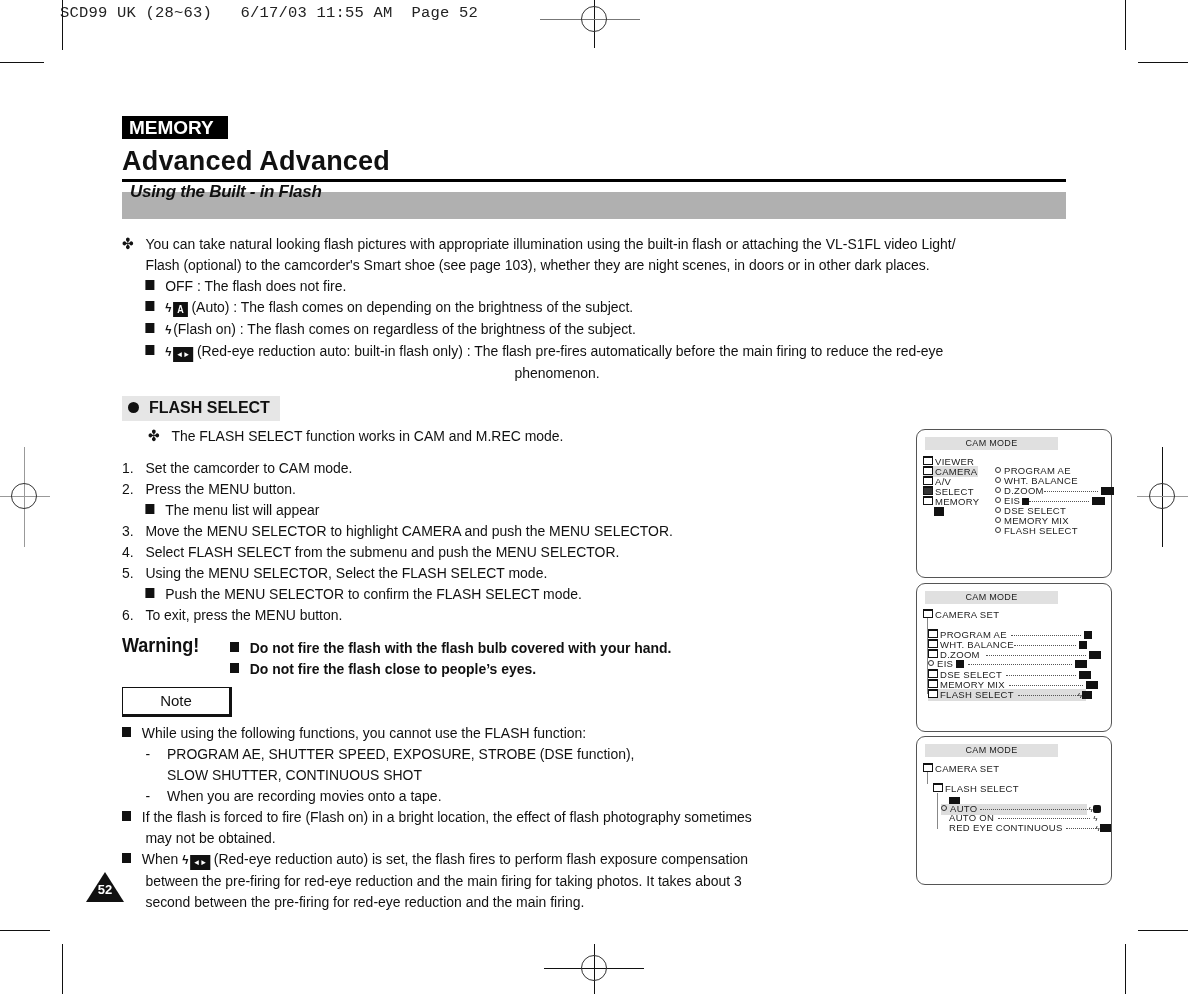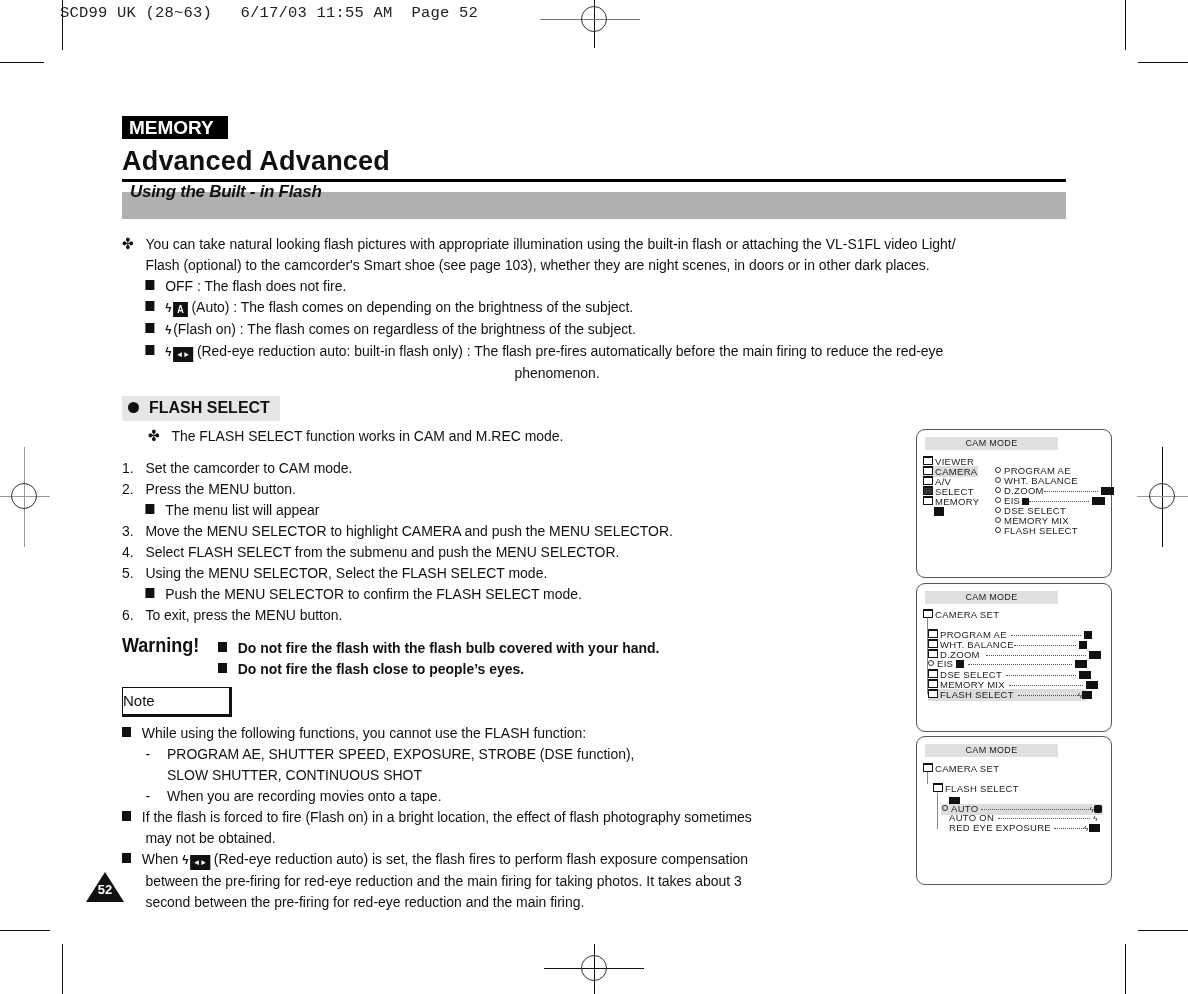--- a/index.html
+++ b/index.html
@@ -19,21 +19,21 @@
   .sectitle{left:130px;top:182px;font-size:17px;font-weight:bold;font-style:italic;letter-spacing:-0.3px;}
   .body{font-size:15.5px;line-height:21px;white-space:nowrap;transform-origin:0 0;transform:scaleX(0.9);}
   .sq{display:inline-block;width:10px;height:10px;background:#111;margin-right:12px;vertical-align:1px;}
   .flash{font-weight:bold;font-size:13px;display:inline-block;margin-right:2px;}
   .ico{display:inline-block;height:13px;border:1px solid #111;background:#111;color:#fff;font-size:10px;line-height:13px;text-align:center;font-weight:bold;vertical-align:-1px;padding:0 1px;}
   .fsbar{left:122px;top:396px;width:158px;height:25px;background:#e6e6e6;}
   .fstitle{left:128px;top:399px;font-size:16px;font-weight:bold;}
   .dot{display:inline-block;width:11px;height:11px;border-radius:50%;background:#111;margin-right:10px;vertical-align:0px;}
   .warn{left:122px;top:634px;font-size:20px;font-weight:bold;transform-origin:0 0;transform:scaleX(0.9);}
   .warnitem{font-size:15.5px;font-weight:bold;white-space:nowrap;transform-origin:0 0;transform:scaleX(0.9);}
-  .note{left:122px;top:687px;width:106px;height:26px;border:1px solid #111;border-right:3px solid #111;border-bottom:3px solid #111;text-align:left;font-size:15px;line-height:26px;}
+  .note{left:122px;top:687px;width:106px;height:26px;border:1px solid #111;border-right:3px solid #111;border-bottom:3px solid #111;text-align:center;font-size:15px;line-height:26px;}
   .pgnum{left:86px;top:872px;width:0;height:0;border-left:19px solid transparent;border-right:19px solid transparent;border-bottom:30px solid #111;}
   .pgtxt{left:86px;top:882px;width:38px;text-align:center;color:#fff;font-weight:bold;font-size:13px;}
   .panel{position:absolute;left:916px;width:194px;height:147px;border:1.5px solid #555;border-radius:9px;font-size:9.5px;color:#222;letter-spacing:0.3px;}
   .panel .hdr{position:absolute;left:8px;top:7px;width:133px;height:13px;background:#e0e0e0;text-align:center;line-height:13px;font-size:9px;}
   .panel .row{position:absolute;white-space:nowrap;line-height:10px;}
   .fold{display:inline-block;width:8px;height:6px;border:1px solid #111;border-top-width:2px;background:#fff;margin-right:2px;vertical-align:0;}
   .circ{display:inline-block;width:4px;height:4px;border:1px solid #333;border-radius:50%;margin-right:3px;vertical-align:1px;}
   .dots{display:inline-block;border-bottom:1px dotted #555;vertical-align:2px;}
   .blk{display:inline-block;width:10px;height:8px;background:#111;vertical-align:-1px;}
   .hl{background:#ddd;}
@@ -100,21 +100,21 @@
   <div><span style="display:inline-block;width:26px;">2.</span><span>Press the MENU button.</span></div>
   <div style="padding-left:26px;"><span class="sq"></span><span>The menu list will appear</span></div>
   <div><span style="display:inline-block;width:26px;">3.</span><span>Move the MENU SELECTOR to highlight CAMERA and push the MENU SELECTOR.</span></div>
   <div><span style="display:inline-block;width:26px;">4.</span><span>Select FLASH SELECT from the submenu and push the MENU SELECTOR.</span></div>
   <div><span style="display:inline-block;width:26px;">5.</span><span>Using the MENU SELECTOR, Select the FLASH SELECT mode.</span></div>
   <div style="padding-left:26px;"><span class="sq"></span><span>Push the MENU SELECTOR to confirm the FLASH SELECT mode.</span></div>
   <div><span style="display:inline-block;width:26px;">6.</span><span>To exit, press the MENU button.</span></div>
 </div>
 
 <div class="abs warn">Warning!</div>
-<div class="abs" style="left:218px;top:637px;line-height:21px;">
+<div class="abs" style="left:230px;top:637px;line-height:21px;">
   <div class="warnitem"><span class="sq"></span><span>Do not fire the flash with the flash bulb covered with your hand.</span></div>
   <div class="warnitem"><span class="sq"></span><span>Do not fire the flash close to people’s eyes.</span></div>
 </div>
 
 <div class="abs note">Note</div>
 <div class="abs body" style="left:122px;top:722px;">
   <div><span class="sq"></span><span>While using the following functions, you cannot use the FLASH function:</span></div>
   <div style="padding-left:26px;"><span style="display:inline-block;width:24px;">-</span><span>PROGRAM AE, SHUTTER SPEED, EXPOSURE, STROBE (DSE function),</span></div>
   <div style="padding-left:50px;">SLOW SHUTTER, CONTINUOUS SHOT</div>
   <div style="padding-left:26px;"><span style="display:inline-block;width:24px;">-</span><span>When you are recording movies onto a tape.</span></div>
@@ -159,16 +159,16 @@
   <div class="row hl" style="left:11px;top:105px;width:158px;"><span class="fold"></span><span>FLASH SELECT</span><span class="dots" style="width:60px;margin-left:4px;"></span><span style="font-size:8px;">ϟ</span><span class="blk" style="width:10px;"></span></div>
 </div>
 
 <div class="panel" style="top:736px;">
   <div class="hdr">CAM  MODE</div>
   <div class="row" style="left:6px;top:26px;"><span class="fold"></span><span>CAMERA SET</span></div>
   <div class="tree" style="left:10px;top:35px;height:12px;"></div>
   <div class="row" style="left:16px;top:46px;"><span class="fold"></span><span>FLASH SELECT</span></div>
   <div class="tree" style="left:20px;top:56px;height:36px;"></div>
   <div class="row" style="left:32px;top:58px;"><span class="blk" style="width:11px;height:7px;"></span></div>
-  <div class="row hl" style="left:24px;top:67px;width:162px;text-align:center;"><span class="circ"></span><span>AUTO</span><span class="dots" style="width:108px;margin-left:3px;"></span><span style="font-size:8px;">ϟ</span><span class="blk" style="width:8px;border-radius:2px;"></span></div>
+  <div class="row hl" style="left:24px;top:67px;width:146px;text-align:center;"><span class="circ"></span><span>AUTO</span><span class="dots" style="width:108px;margin-left:3px;"></span><span style="font-size:8px;">ϟ</span><span class="blk" style="width:8px;border-radius:2px;"></span></div>
   <div class="row" style="left:32px;top:76px;"><span>AUTO ON</span><span class="dots" style="width:92px;margin-left:4px;"></span> <span style="font-size:8px;">ϟ</span></div>
-  <div class="row" style="left:32px;top:86px;"><span>RED EYE EXPOSURE</span><span class="dots" style="width:30px;margin-left:3px;"></span><span style="font-size:8px;">ϟ</span><span class="blk" style="width:11px;"></span></div>
+  <div class="row" style="left:32px;top:86px;"><span>RED EYE CONTINUOUS</span><span class="dots" style="width:30px;margin-left:3px;"></span><span style="font-size:8px;">ϟ</span><span class="blk" style="width:11px;"></span></div>
 </div>
 
 </body></html>

